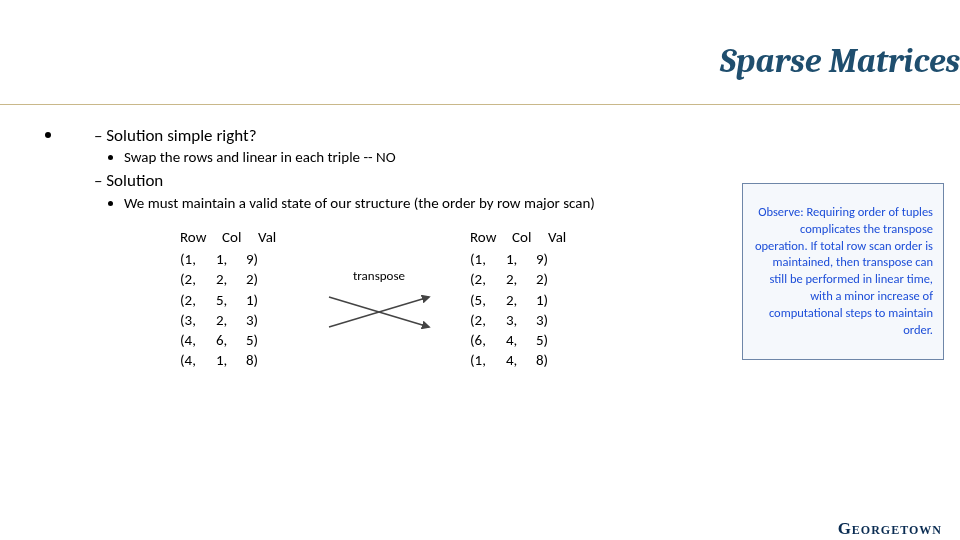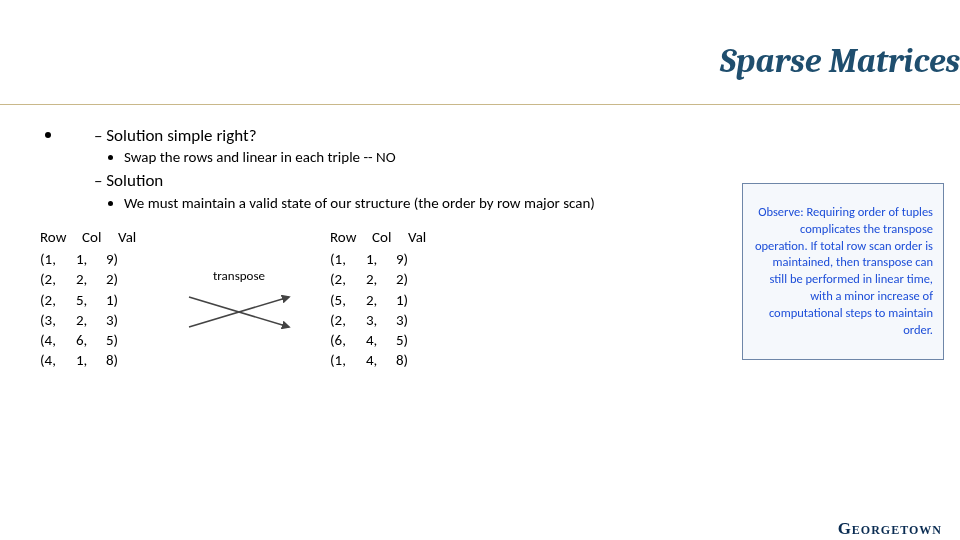--- a/index.html
+++ b/index.html
@@ -43,20 +43,21 @@
   .lvl1 { font-size: 20px; list-style: disc; }
   .dash  { list-style: none; font-size: 17px; }
   .dash::before { content: "– "; }
   .lvl3 { list-style: disc; font-size: 15px; }
   .b { font-weight: 700; }
 
   .tables-row {
     display: flex;
     align-items: flex-start;
     margin-top: 14px;
+    margin-left: 140px;
     gap: 36px;
     font-family: Calibri, Arial, sans-serif;
     font-size: 15px;
   }
   .triple-block { }
   .hdr-row { display: flex; gap: 6px; margin-bottom: 2px; }
   .hdr-row span { display: inline-block; }
   .hdr-row .h-row { width: 36px; }
   .hdr-row .h-col { width: 30px; }
   .hdr-row .h-val { width: 30px; }

